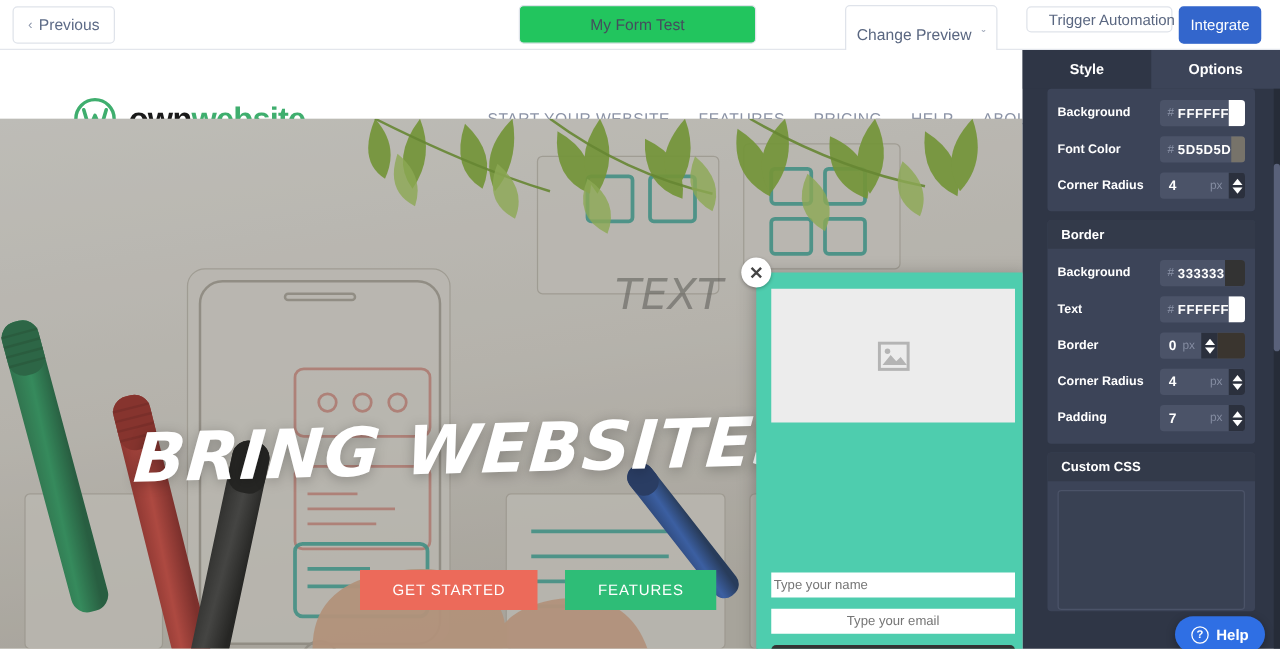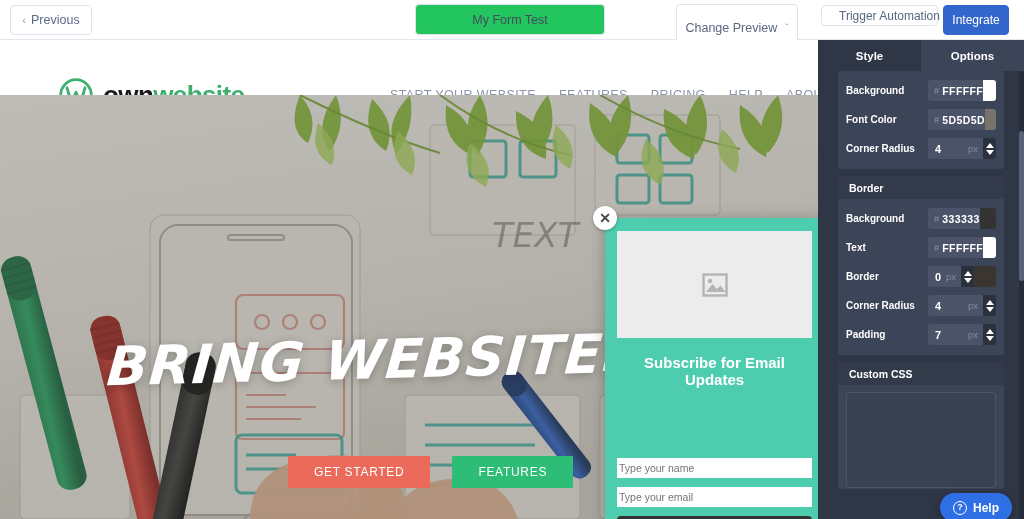--- a/index.html
+++ b/index.html
@@ -125,21 +125,21 @@
     text-align: center; color: #ffffff;
     font-size: 10.5px; line-height: 15px;
   }
   .popup-input {
     position:absolute; left: 12px; width: 195px; height: 20px;
     background: #ffffff; border: none; outline: none;
     font-size: 10.5px; color: #333; padding: 0 2px;
     font-family: "Liberation Sans", sans-serif;
   }
   #popup-input-name  { top: 240px; }
-  #popup-input-email { top: 269px; }
+  #popup-input-email { top: 269px; text-align: center; }
   .popup-submit {
     position:absolute; left: 12px; top: 298px; width: 195px; height: 20px;
     background: #333333; color:#ffffff; border:none; border-radius: 4px;
     font-size: 10.5px; cursor:pointer;
     font-family: "Liberation Sans", sans-serif;
   }
 
   
   .panel {
     position: absolute; left: 818px; top: 40px;
@@ -414,21 +414,20 @@
     <div class="popup-close">✕</div>
 
     <div class="popup-img">
       <svg width="26" height="24" viewBox="0 0 26 24">
         <rect x="1.5" y="1.5" width="23" height="21" fill="none" stroke="#b4b4b4" stroke-width="2.4"></rect>
         <circle cx="8" cy="8" r="2.2" fill="#b4b4b4"></circle>
         <path d="M4 19 l6.5 -8 l4.5 5 l3.5 -3.5 l5 6.5 z" fill="#b4b4b4"></path>
       </svg>
     </div>
 
-    <div class="popup-heading">Subscribe for Email Updates</div>
 
     <input class="popup-input" id="popup-input-name" type="text" placeholder="Type your name" style="">
     <input class="popup-input" id="popup-input-email" type="text" placeholder="Type your email" style="">
     <button class="popup-submit">Submit</button>
   </div>
 </div>
 
 <div class="panel">
 
   <div class="panel-tabs">

